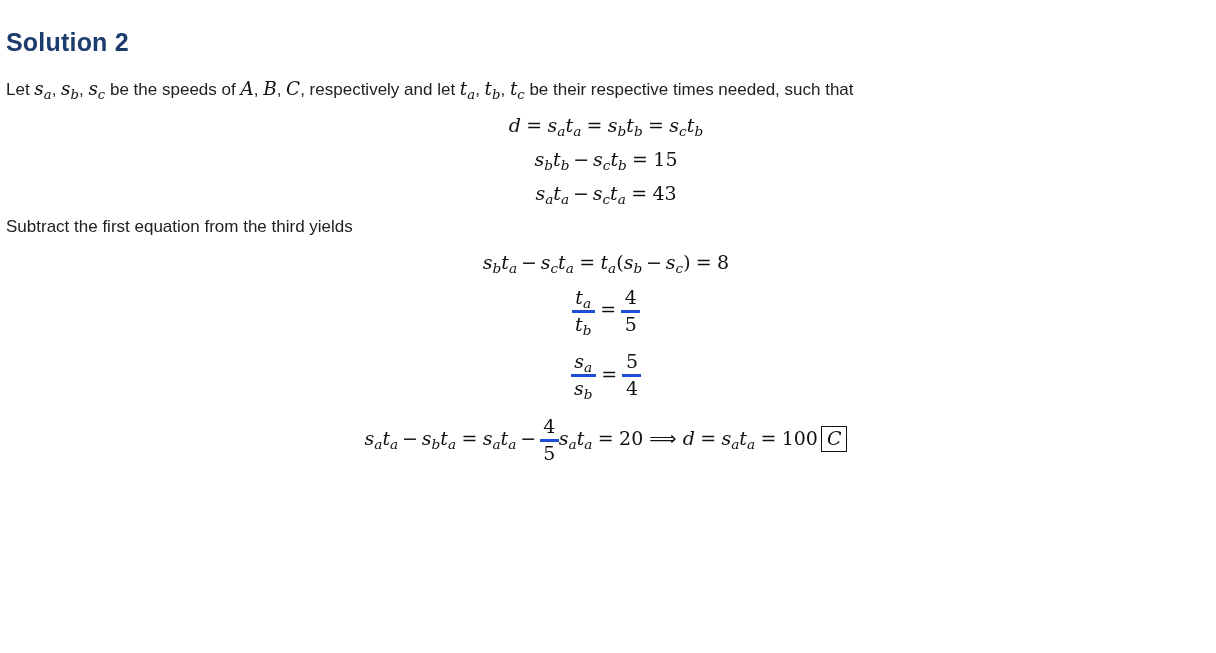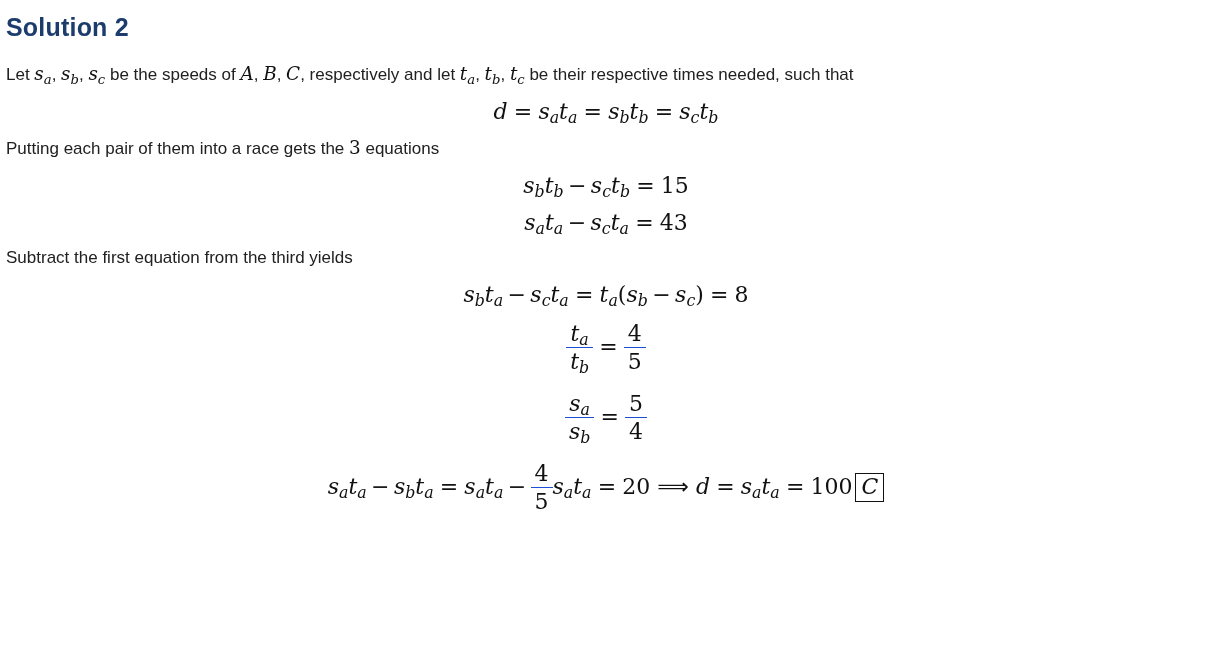--- a/index.html
+++ b/index.html
@@ -10,34 +10,34 @@
     overflow: hidden;
   }
   body { font-family: "Liberation Sans", sans-serif; color: #212121; }
   .content { padding: 6px 10px 8px 6px; }
 
   h2.solution-heading {
     font-family: "Liberation Sans", sans-serif;
     font-size: 25px;
     font-weight: 700;
     color: #1b3c6c;
-    margin: 7px 0 20px 0;
+    margin: 22px 0 20px 0;
     letter-spacing: 0.2px;
   }
 
   .paragraph {
     font-size: 17px;
     line-height: 1.35;
     margin: 12px 0 10px 0;
     color: #212121;
   }
 
   .equation {
     text-align: center;
-    font-size: 22px;
+    font-size: 19px;
     margin: 12px 0;
     color: #111111;
     font-family: "DejaVu Serif", serif;
   }
 
   
   .m, .var, .frac, .boxed, .paren, .num-lit {
     font-family: "DejaVu Serif", serif;
     color: #111111;
   }
@@ -58,38 +58,37 @@
     display: inline-block;
     vertical-align: middle;
     text-align: center;
     padding: 1px 0;
   }
   .frac .num, .frac .den {
     display: block;
     line-height: 1.25;
     padding: 0 0.18em;
   }
-  .frac .num { border-bottom: 1px solid #1d4ed8; }
+  .frac .num { border-bottom: 3px solid #1d4ed8; }
   .boxed {
     display: inline-block;
     border: 1px solid #111;
     padding: 0px 5px 1px 5px;
     margin-left: 3px;
     line-height: 1.2;
   }
   .imath { font-size: 1.08em; white-space: nowrap; }
 </style>
 </head>
 <body>
 
 <div class="content" id="content">
     <h2 class="solution-heading">Solution 2</h2>
     <div class="paragraph">Let <span class="imath"><span class="var">s<sub>a</sub></span></span>, <span class="imath"><span class="var">s<sub>b</sub></span></span>, <span class="imath"><span class="var">s<sub>c</sub></span></span> be the speeds of <span class="imath"><span class="var">A</span></span>, <span class="imath"><span class="var">B</span></span>, <span class="imath"><span class="var">C</span></span>, respectively and let <span class="imath"><span class="var">t<sub>a</sub></span></span>, <span class="imath"><span class="var">t<sub>b</sub></span></span>, <span class="imath"><span class="var">t<sub>c</sub></span></span> be their respective times needed, such that</div>
     <div class="equation"><span class="var">d</span><span class="m op rel">=</span><span class="var">s<sub>a</sub></span><span class="var">t<sub>a</sub></span><span class="m op rel">=</span><span class="var">s<sub>b</sub></span><span class="var">t<sub>b</sub></span><span class="m op rel">=</span><span class="var">s<sub>c</sub></span><span class="var">t<sub>b</sub></span></div>
-    <div class="paragraph">Putting each pair of them into a race gets the <span class="imath"><span class="num-lit">3</span></span> equations</div>
     <div class="equation"><span class="var">s<sub>b</sub></span><span class="var">t<sub>b</sub></span><span class="m op bin">−</span><span class="var">s<sub>c</sub></span><span class="var">t<sub>b</sub></span><span class="m op rel">=</span><span class="num-lit">15</span></div>
     <div class="equation"><span class="var">s<sub>a</sub></span><span class="var">t<sub>a</sub></span><span class="m op bin">−</span><span class="var">s<sub>c</sub></span><span class="var">t<sub>a</sub></span><span class="m op rel">=</span><span class="num-lit">43</span></div>
     <div class="paragraph">Subtract the first equation from the third yields</div>
     <div class="equation"><span class="var">s<sub>b</sub></span><span class="var">t<sub>a</sub></span><span class="m op bin">−</span><span class="var">s<sub>c</sub></span><span class="var">t<sub>a</sub></span><span class="m op rel">=</span><span class="var">t<sub>a</sub></span><span class="paren">(</span><span class="var">s<sub>b</sub></span><span class="m op bin">−</span><span class="var">s<sub>c</sub></span><span class="paren">)</span><span class="m op rel">=</span><span class="num-lit">8</span></div>
     <div class="equation"><span class="frac"><span class="num"><span class="var">t<sub>a</sub></span></span><span class="den"><span class="var">t<sub>b</sub></span></span></span><span class="m op rel">=</span><span class="frac"><span class="num"><span class="num-lit">4</span></span><span class="den"><span class="num-lit">5</span></span></span></div>
     <div class="equation"><span class="frac"><span class="num"><span class="var">s<sub>a</sub></span></span><span class="den"><span class="var">s<sub>b</sub></span></span></span><span class="m op rel">=</span><span class="frac"><span class="num"><span class="num-lit">5</span></span><span class="den"><span class="num-lit">4</span></span></span></div>
     <div class="equation"><span class="var">s<sub>a</sub></span><span class="var">t<sub>a</sub></span><span class="m op bin">−</span><span class="var">s<sub>b</sub></span><span class="var">t<sub>a</sub></span><span class="m op rel">=</span><span class="var">s<sub>a</sub></span><span class="var">t<sub>a</sub></span><span class="m op bin">−</span><span class="frac"><span class="num"><span class="num-lit">4</span></span><span class="den"><span class="num-lit">5</span></span></span><span class="var">s<sub>a</sub></span><span class="var">t<sub>a</sub></span><span class="m op rel">=</span><span class="num-lit">20</span><span class="m op arrow">⟹</span><span class="var">d</span><span class="m op rel">=</span><span class="var">s<sub>a</sub></span><span class="var">t<sub>a</sub></span><span class="m op rel">=</span><span class="num-lit">100</span><span class="boxed"><span class="var">C</span></span></div>
   </div>
 
 </body></html>

